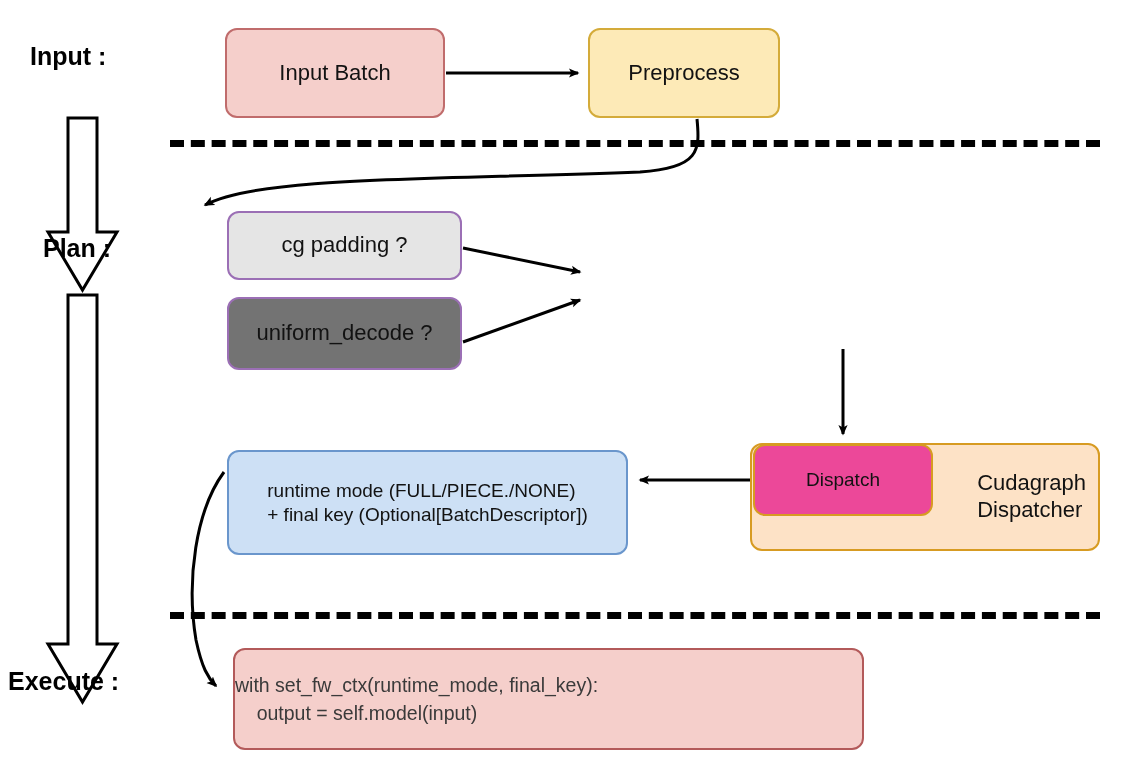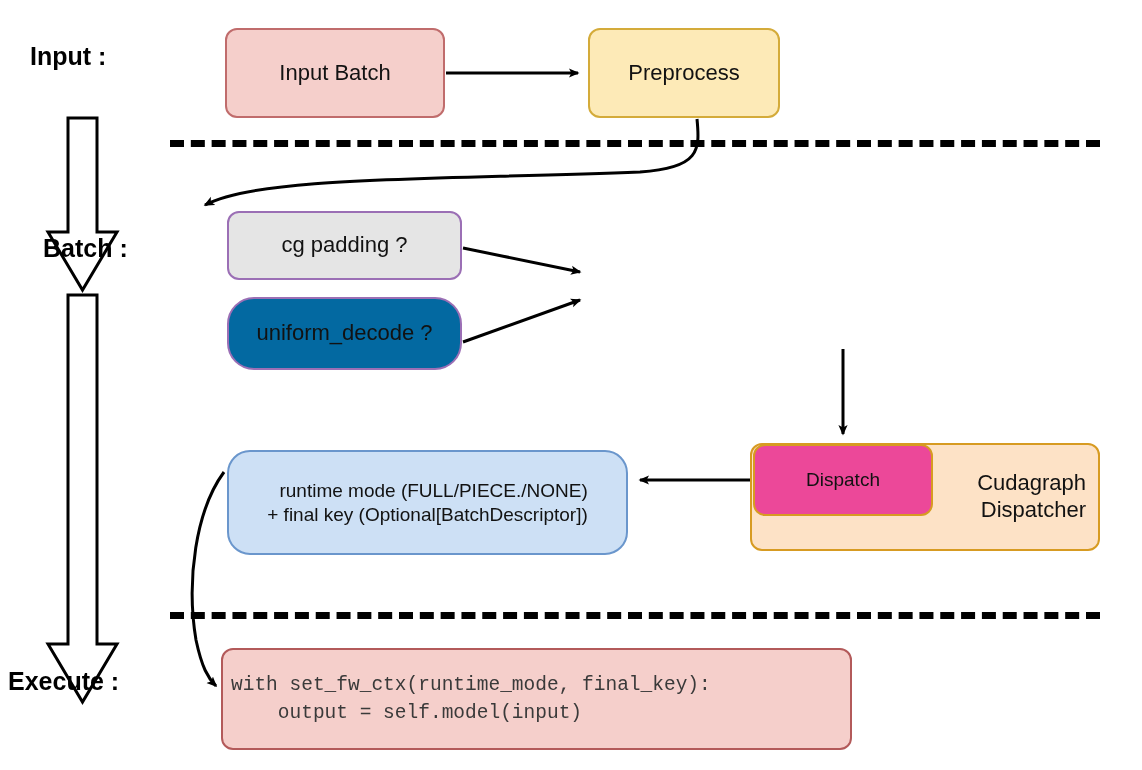--- a/index.html
+++ b/index.html
@@ -12,51 +12,51 @@
   #stage{position:relative;width:1142px;height:770px;}
 
   svg#wires{position:absolute;left:0;top:0;width:1142px;height:770px;pointer-events:none;}
 
   .node{
     position:absolute;
     box-sizing:border-box;
     display:flex;
     align-items:center;
     justify-content:center;
-    text-align:right;
+    text-align:left;
     border-radius:12px;
     border-width:2px;
     border-style:solid;
     color:#121212;
     line-height:1.22;
     white-space:pre-line;
   }
 
   
   .n-input-batch{left:225px;top:28px;width:220px;height:90px;
     background:#f5cfcb;border-color:#c06c6c;font-size:22px;}
   .n-preprocess{left:588px;top:28px;width:192px;height:90px;
     background:#fdeab7;border-color:#d4ab3a;font-size:22px;}
   .n-cg-padding{left:227px;top:211px;width:235px;height:69px;
     background:#e5e5e5;border-color:#9b6fb5;font-size:22px;}
   .n-uniform-decode{left:227px;top:297px;width:235px;height:73px;
-    background:#0369a1;border-color:#9b6fb5;font-size:22px;border-radius:27px;}
+    background:#737373;border-color:#9b6fb5;font-size:22px;}
   .n-init-key{left:590px;top:228px;width:507px;height:120px;
     background:#d5e8d0;border-color:#7aa86f;font-size:22px;}
   .n-runtime-mode{left:227px;top:450px;width:401px;height:105px;
-    background:#cde0f5;border-color:#6a96cc;font-size:19px;border-radius:23px;}
+    background:#cde0f5;border-color:#6a96cc;font-size:19px;}
   .n-cudagraph-dispatcher{left:750px;top:443px;width:350px;height:108px;
     background:#fde2c6;border-color:#d79b22;font-size:22px;
     justify-content:flex-end;padding-right:12px;}
   .n-dispatch{left:753px;top:444px;width:180px;height:72px;
     background:#ec4899;border-color:#d79b22;font-size:19px;}
-  .n-code{left:221px;top:648px;width:631px;height:102px;
+  .n-code{left:233px;top:648px;width:631px;height:102px;
     background:#f5cfcb;border-color:#b35a5a;
-    font-family:Liberation Mono, monospace;font-size:19.5px;
-    justify-content:flex-start;text-align:left;padding-left:8px;
+    font-family:Liberation Sans, sans-serif;font-size:19.5px;
+    justify-content:flex-start;text-align:left;
     white-space:pre;line-height:1.45;color:#3a3a3a;}
 
   
   .stage-label{
     position:absolute;
     font-weight:bold;
     font-size:25px;
     color:#000;
     white-space:nowrap;
   }
@@ -100,21 +100,21 @@
 
     <path d="M68,118 L97,118 L97,232 L117,232 L82.5,290 L48,232 L68,232 Z" fill="#ffffff" stroke="#000" stroke-width="3" stroke-linejoin="miter"></path>
 
     <path d="M68,295 L97,295 L97,644 L117,644 L82.5,702 L48,644 L68,644 Z" fill="#ffffff" stroke="#000" stroke-width="3" stroke-linejoin="miter"></path>
   </svg>
 
   <div class="dashed dashed-1"></div>
   <div class="dashed dashed-2"></div>
 
   <div class="stage-label lbl-input">Input :</div>
-  <div class="stage-label lbl-plan">Batch :</div>
+  <div class="stage-label lbl-plan">Plan :</div>
   <div class="stage-label lbl-execute">Execute :</div>
 
   <div class="node n-input-batch">Input Batch</div>
 
   <div class="node n-preprocess">Preprocess</div>
 
   <div class="node n-cg-padding">cg padding ?</div>
 
   <div class="node n-uniform-decode">uniform_decode ?</div>
 

